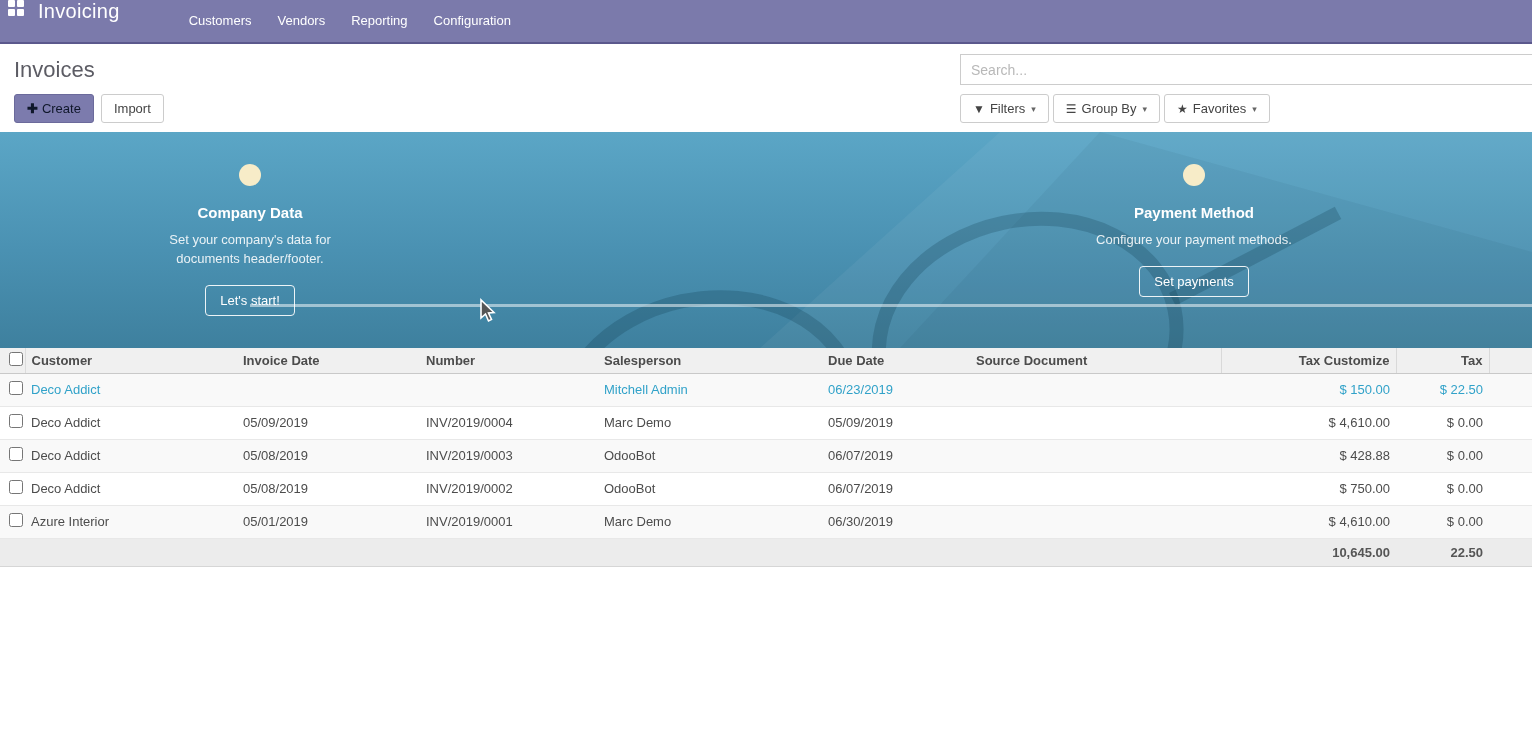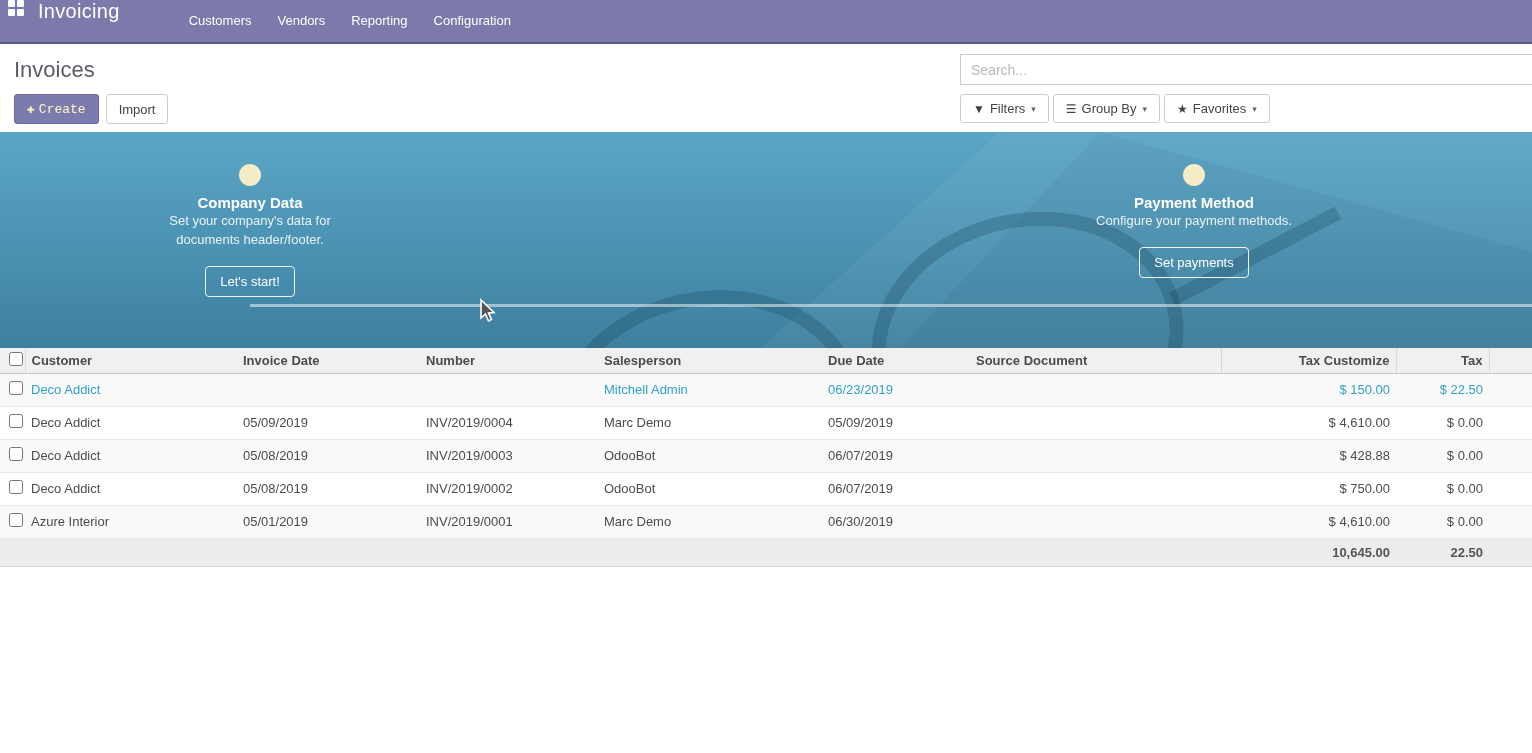--- a/index.html
+++ b/index.html
@@ -16,43 +16,43 @@
   .app-name { font-size:20px; font-weight:400; margin-right:56px; letter-spacing:.3px; }
   .nav-menu { display:flex; align-items:center; font-size:13px; }
   .nav-menu .item { padding:1px 13px; cursor:pointer; line-height:42px; }
 
   
   .control { position:relative; height:88px; }
   .view-title { position:absolute; left:14px; top:13px; font-size:22px; color:#5c5c64; }
   .btn-row { position:absolute; left:14px; top:50px; display:flex; gap:7px; }
   .btn { font-size:13px; border-radius:3px; padding:6px 12px; cursor:pointer;
          border:1px solid #ccc; background:#fff; color:#444; white-space:nowrap; }
-  .btn.primary { background:#7c7bad; border-color:#6b6a9b; color:#fef9c3;font-family:Liberation Mono, monospace; }
+  .btn.primary { background:#7c7bad; border-color:#6b6a9b; color:#0f172a; }
   .plus { font-weight:700; margin-right:4px; }
   .searchbox { position:absolute; left:960px; top:10px; width:580px; height:31px;
                border:1px solid #ccc; background:#fff; }
   .searchbox input { width:100%; height:100%; border:0; outline:none; padding:0 10px;
                      font-size:14px; color:#444; font-family:"Liberation Sans",sans-serif; }
   .searchbox input::placeholder { color:#b8b8b8; }
   .filter-row { position:absolute; left:960px; top:50px; display:flex; gap:4px;justify-content:center; }
   .f-icon { margin-right:5px; font-size:12px; }
   .caret { display:inline-block; margin-left:6px; font-size:9px; color:#666;
            vertical-align:1px; }
 
   
   .banner { position:relative; height:216px; overflow:hidden;
             background:linear-gradient(180deg,#5ba6c6 0%, #4a91b2 55%, #3e809e 100%); }
   .banner svg.bg { position:absolute; left:0; top:0; }
   .progress-line { position:absolute; top:172px; left:250px; right:0; height:3px;
                    background:rgba(255,255,255,.5); }
   .step { position:absolute; top:32px; width:300px; text-align:center; color:#fff; }
   .step .dot { width:22px; height:22px; border-radius:50%; background:#f7ecc8;
                margin:0 auto; position:relative; z-index:2; }
-  .step .title { font-size:15px; font-weight:700; margin-top:8px; }
-  .step .desc { font-size:13px; color:rgba(255,255,255,.88); margin-top:0;
+  .step .title { font-size:15px; font-weight:700; margin-top:18px; }
+  .step .desc { font-size:13px; color:rgba(255,255,255,.88); margin-top:9px;
                 line-height:19px; width:220px; margin-left:auto; margin-right:auto; }
   .step .action { display:inline-block; margin-top:17px; background:transparent;
                   border:1px solid rgba(255,255,255,.9); color:#fff; font-size:13px;
                   border-radius:4px; padding:7px 14px; cursor:pointer;
                   font-family:"Liberation Sans",sans-serif; }
   .step1 { left:100px; } .step2 { left:572px; } .step3 { left:1044px; }
   .step3 .desc { width:260px; }
 
   
   table.list { width:1532px; border-collapse:collapse; table-layout:fixed; font-size:13px; }

